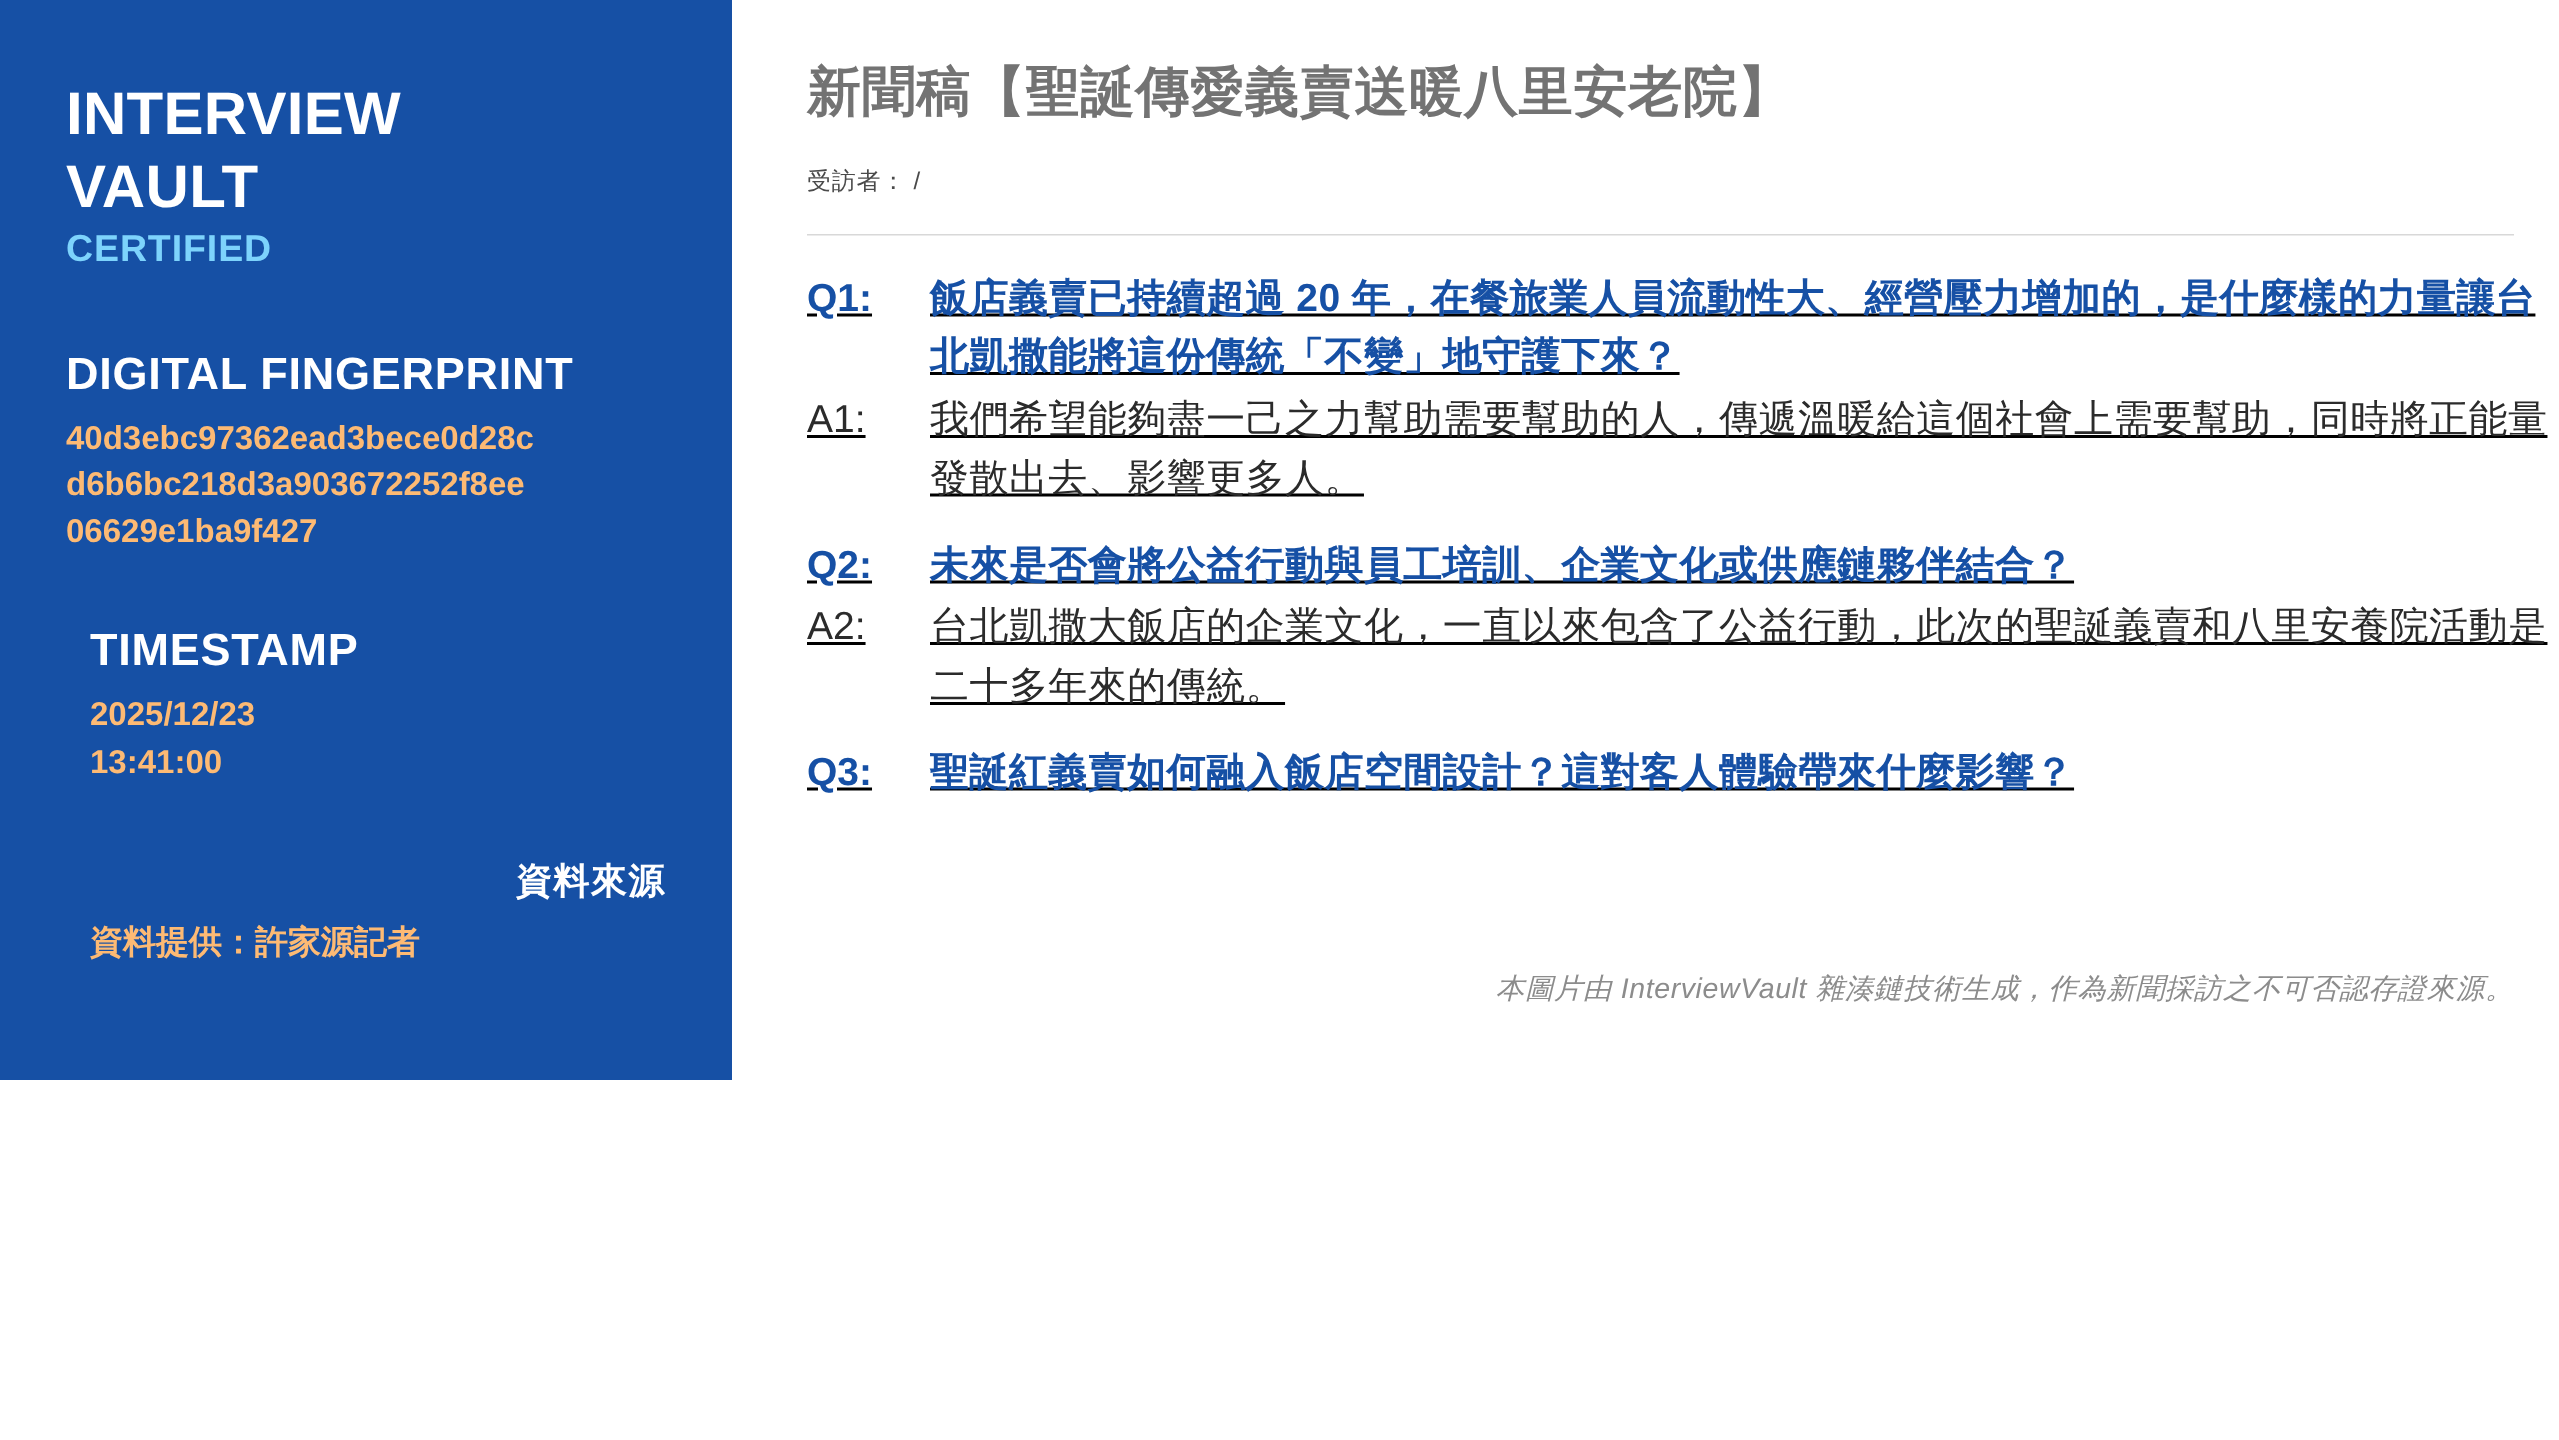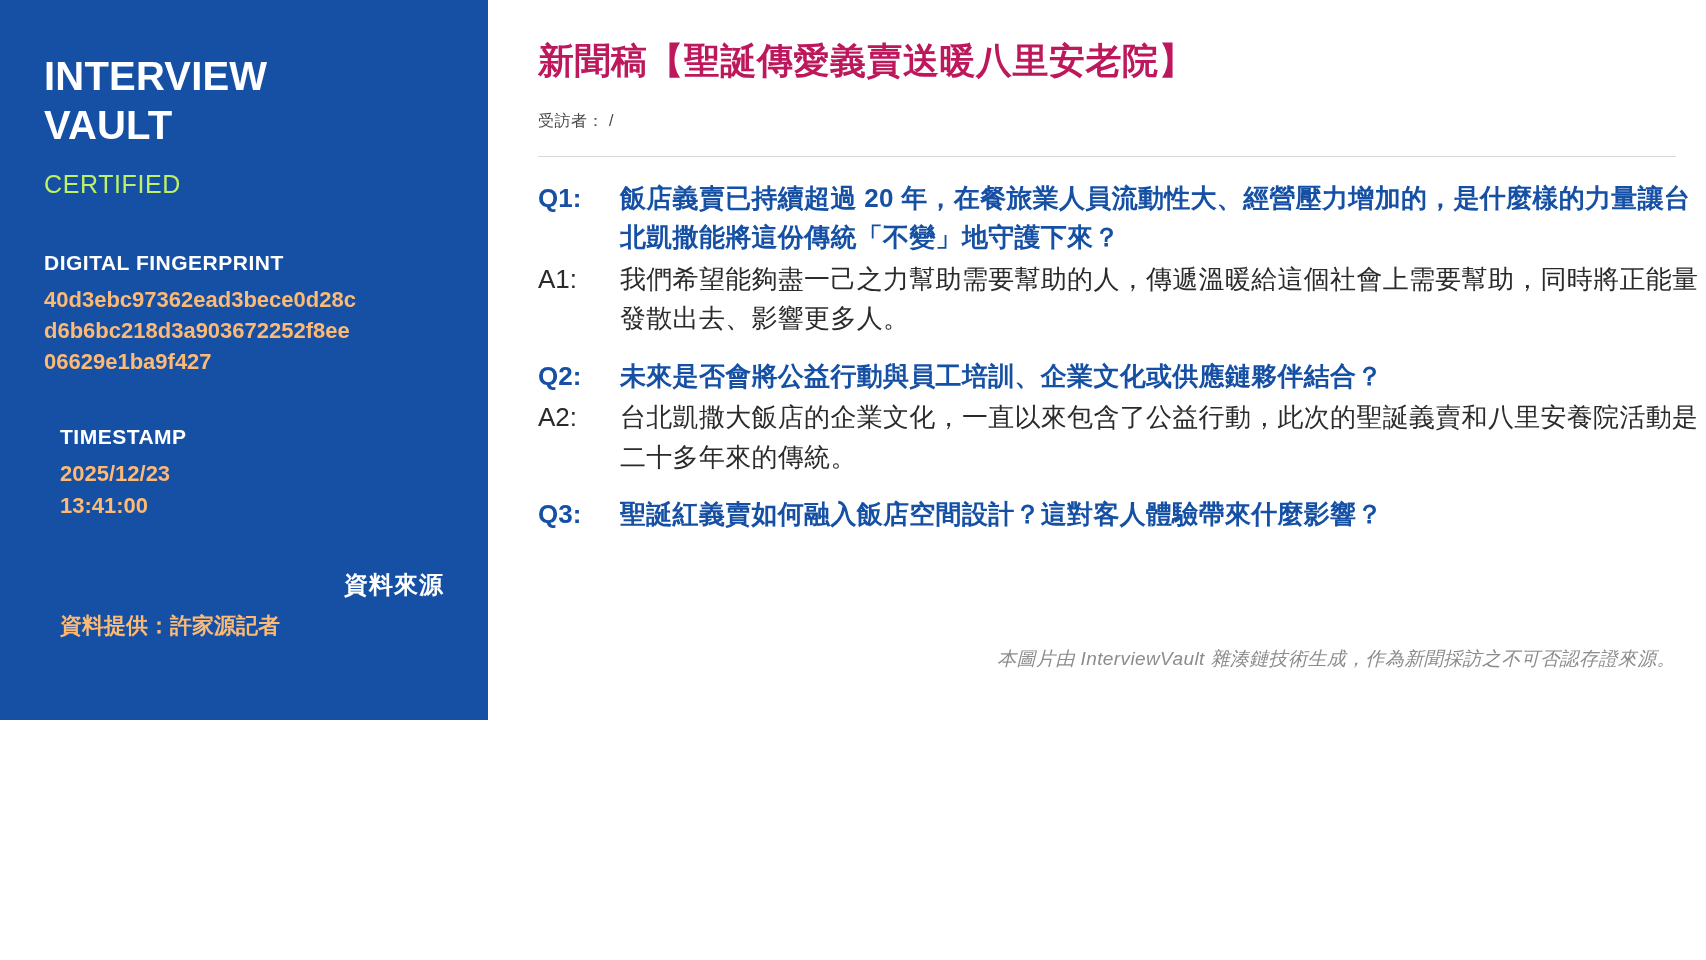--- a/index.html
+++ b/index.html
@@ -29,29 +29,29 @@
   }
   .brand-line {
     font-size: 40px;
     font-weight: 700;
     line-height: 1.22;
     letter-spacing: 0.2px;
     color: #ffffff;
   }
   .brand-sub {
     font-size: 25px;
-    font-weight: 400;
+    font-weight: 700;
     letter-spacing: 0.6px;
-    color: #bef264;
-    margin-top: 20px;
+    color: #7dd3fc;
+    margin-top: 2px;
   }
   .side-block { margin-top: 52px; }
   .side-block.tight { margin-top: 48px; margin-left: 16px; }
   .side-heading {
-    font-size: 21px;
+    font-size: 30px;
     font-weight: 700;
     letter-spacing: 0.5px;
     color: #ffffff;
     margin-bottom: 9px;
   }
   .side-heading.cjk { letter-spacing: 1px; font-size: 24px; text-align: right; }
   .side-value {
     font-size: 22px;
     line-height: 1.42;
     color: #fdba74;
@@ -64,21 +64,21 @@
   
   .main {
     flex: 1 1 auto;
     position: relative;
     padding: 38px 0 0 50px;
     overflow: hidden;
   }
   .doc-title {
     font-size: 36px;
     font-weight: 700;
-    color: #be185d;
+    color: #737373;
     letter-spacing: 0.5px;
     line-height: 1.3;
     white-space: nowrap;
   }
   .interviewee {
     margin-top: 26px;
     font-size: 16px;
     color: #4a4a4a;
     letter-spacing: 0.5px;
   }
@@ -88,20 +88,21 @@
     border-top: 1px solid #d8d8d8;
     height: 0;
   }
 
   .qa-list { margin-top: 22px; }
   .qa-item { margin-bottom: 6px; }
 
   .qa-row {
     display: flex;
     align-items: flex-start;
+    text-decoration: underline;
   }
   .qa-label {
     flex: 0 0 auto;
     width: 82px;
     font-size: 26px;
     line-height: 1.52;
   }
   .qa-label.q {
     color: #1650a5;
     font-weight: 700;

